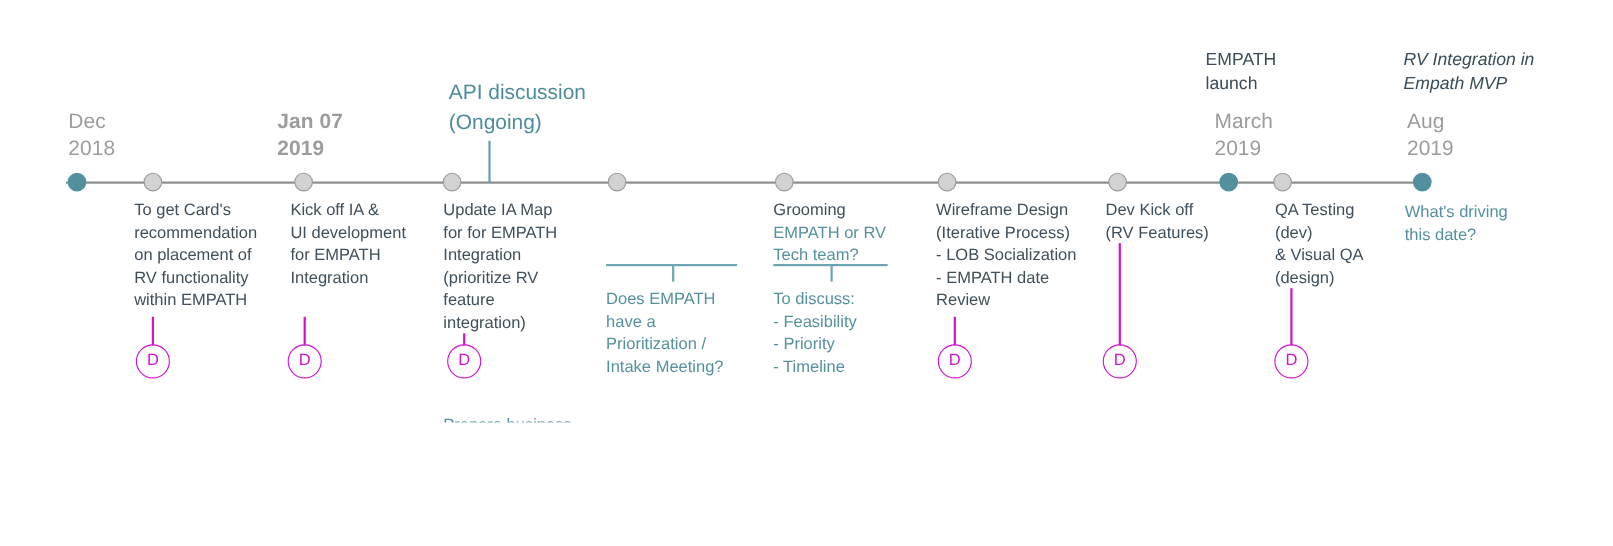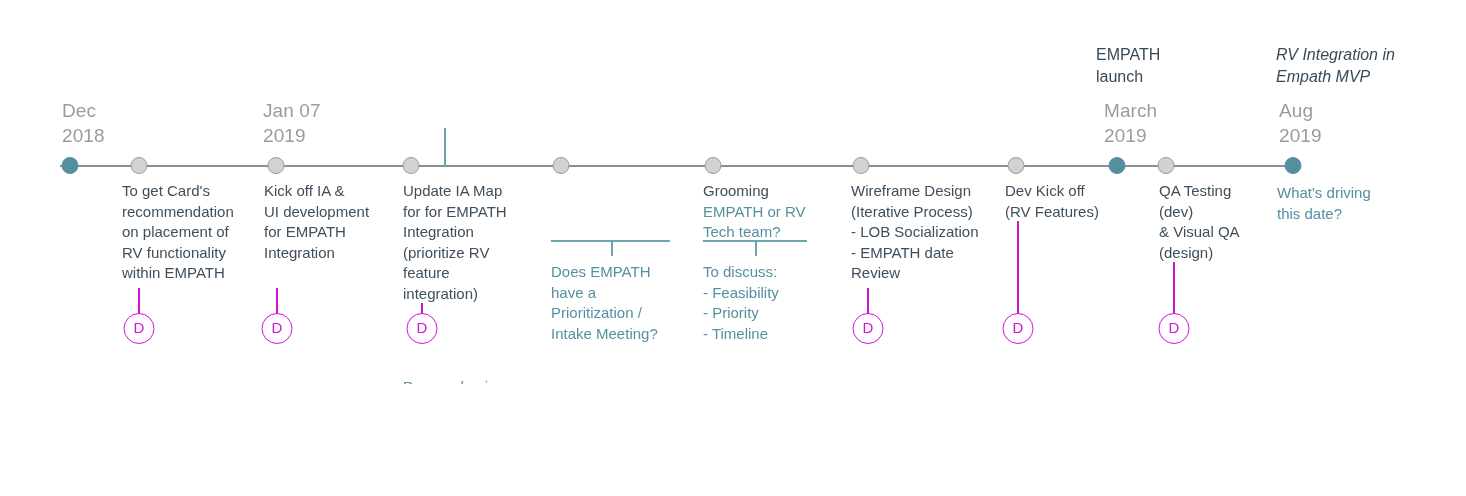--- a/index.html
+++ b/index.html
@@ -160,35 +160,37 @@
   <div class="node gray" style="left:713px;"></div>
   <div class="node gray" style="left:861px;"></div>
   <div class="node gray" style="left:1016px;"></div>
   <div class="node teal" style="left:1117px;"></div>
   <div class="node gray" style="left:1166px;"></div>
   <div class="node teal" style="left:1293px;"></div>
 
   <div class="date-label" style="left:62px;  top:98px;">Dec
 2018</div>
 
-  <div class="date-label" style="left:263px; top:98px;">Jan 07
+  <div class="date-label" style="left:252px; top:98px;font-weight:bold;">Jan 07
 2019</div>
 
   <div class="date-label" style="left:1104px; top:98px;">March
 2019</div>
 
   <div class="date-label" style="left:1279px; top:98px;">Aug
 2019</div>
 
   <div class="top-title" style="left:1096px; top:44px;">EMPATH
 launch</div>
 
   <div class="top-title" style="left:1276px; top:44px; width:160px;font-style:italic;">RV Integration in
 Empath MVP</div>
 
+  <div class="callout-top" style="left:408px; top:71px;">API discussion
+(Ongoing)</div>
   <div class="callout-stem" style="left:444px; top:128px; height:38px;"></div>
 
   <div class="body-block" style="left:122px; top:181px; width:130px;">
     <span class="dark">To get Card's
 recommendation
 on placement of
 RV functionality
 within EMPATH</span>
   </div>
 

